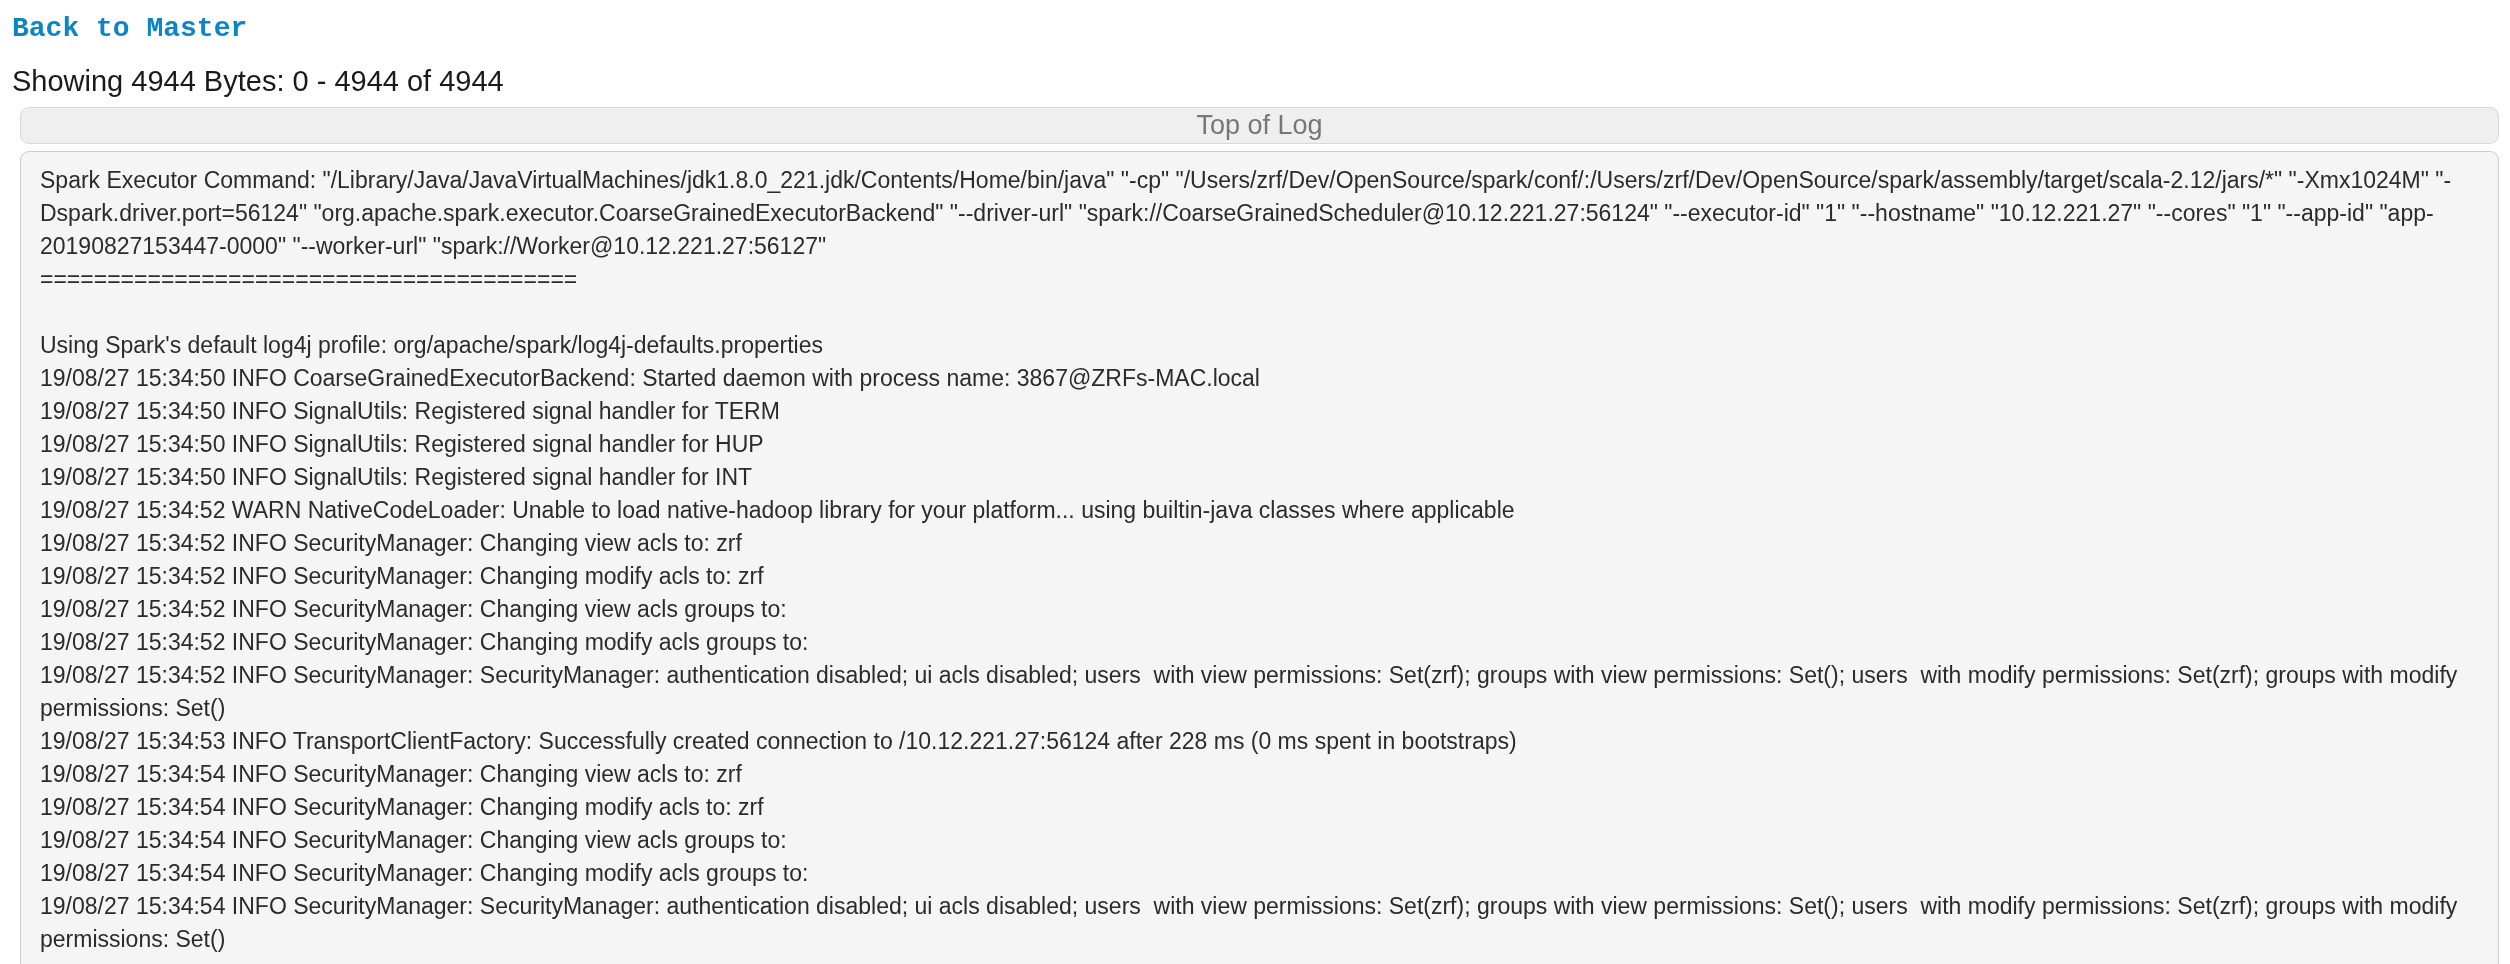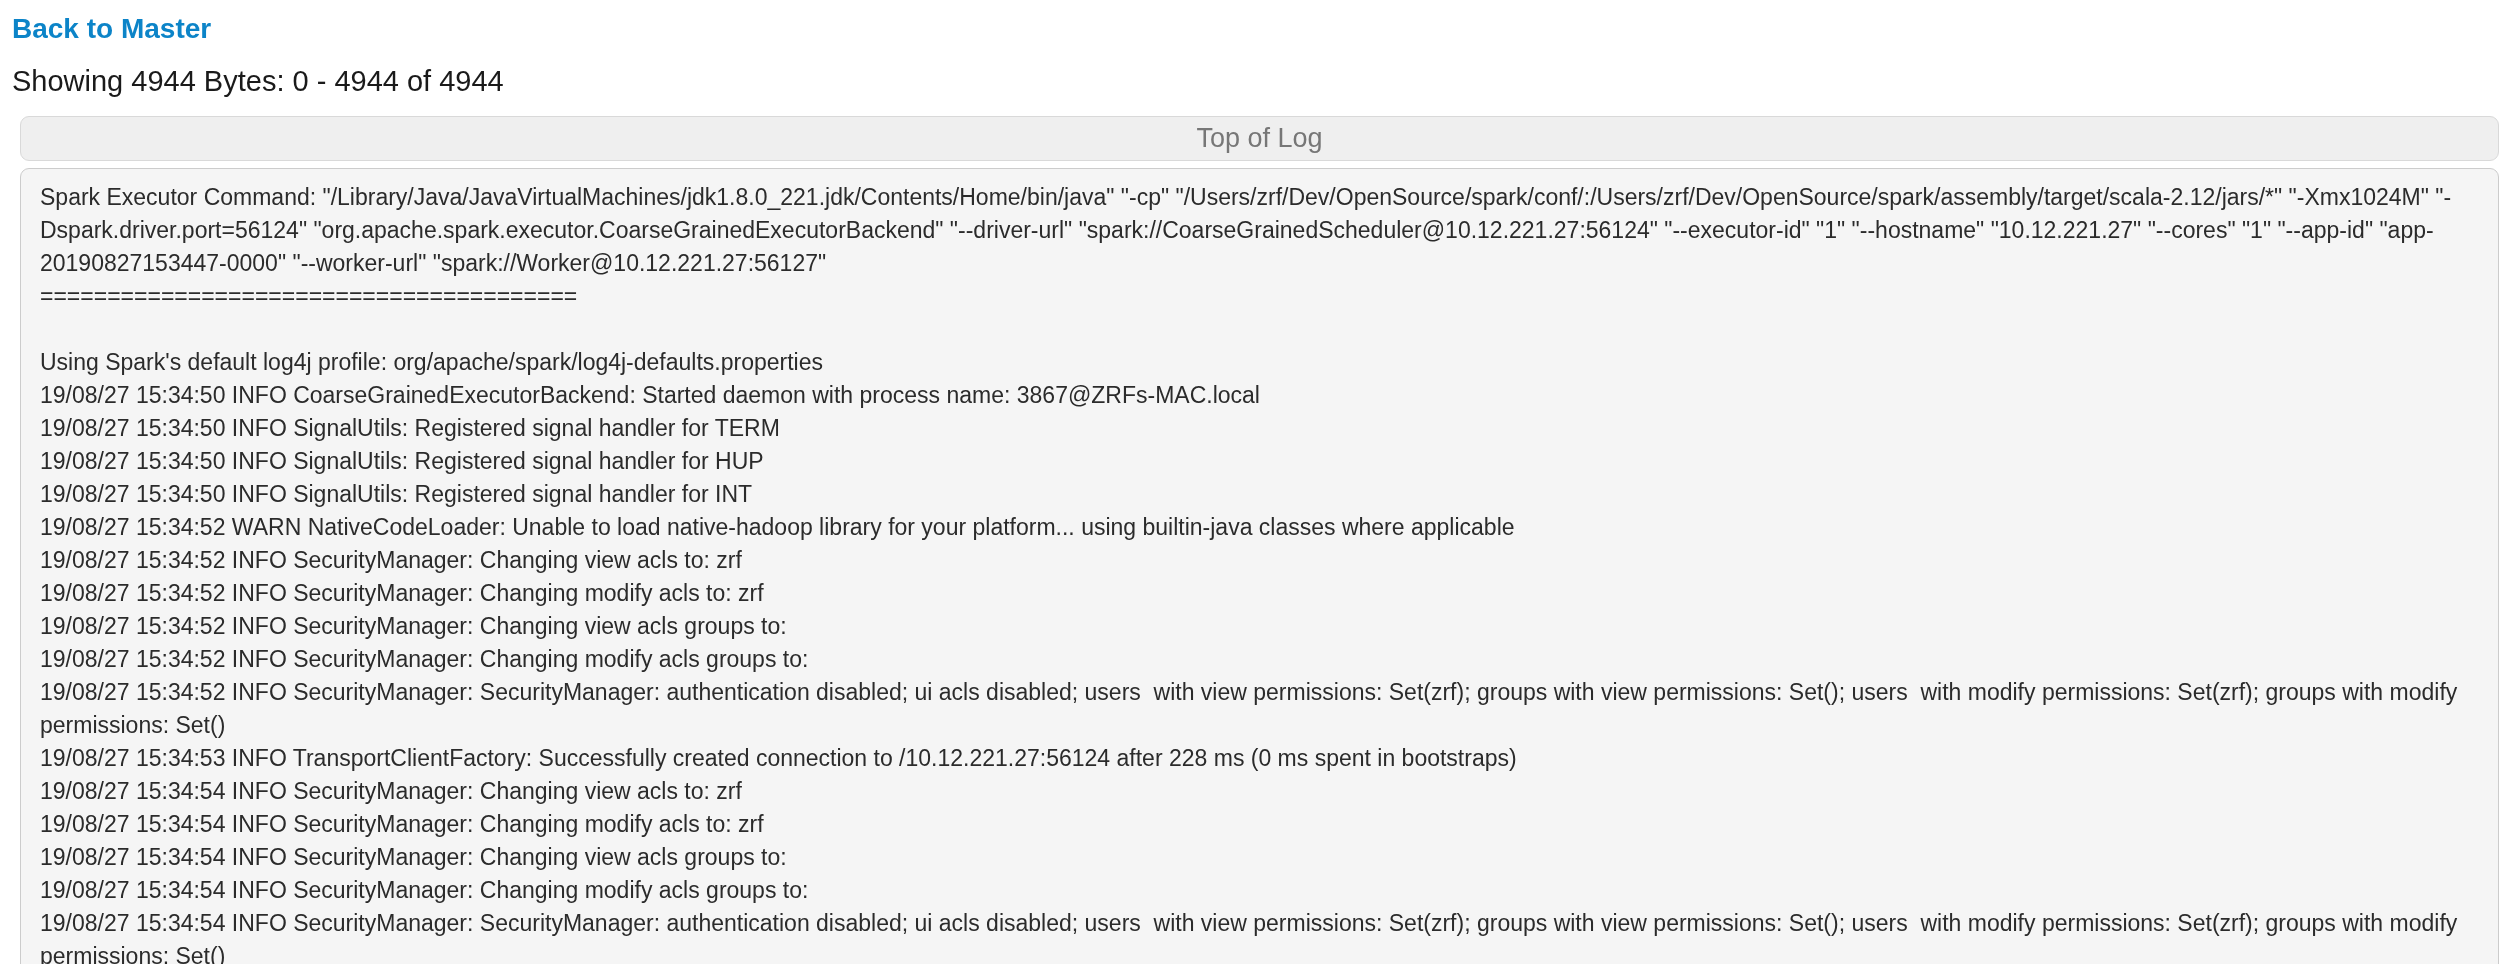--- a/index.html
+++ b/index.html
@@ -16,33 +16,34 @@
     box-sizing: border-box;
   }
   .back-link {
     display: inline-block;
     font-size: 28px;
     line-height: 30px;
     font-weight: 600;
     color: var(--link, #0c84c8);
     text-decoration: none;
     cursor: pointer;
+    font-family: Liberation Mono, monospace;
   }
   .byte-info {
     margin-top: 21px;
     font-size: 29px;
     line-height: 32px;
     color: #1a1a1a;
   }
   .log-section {
     margin-left: 8px;
   }
   .log-header {
-    margin-top: 19px;
-    height: 45px;
+    margin-top: 10px;
+    height: 37px;
     background: var(--header_bg, #efefef);
     border: 1px solid var(--header_border, #d9d9d9);
     border-radius: 9px;
     display: flex;
     align-items: center;
     justify-content: center;
     font-size: 27px;
     color: var(--header_text, #777777);
     box-sizing: border-box;
   }

